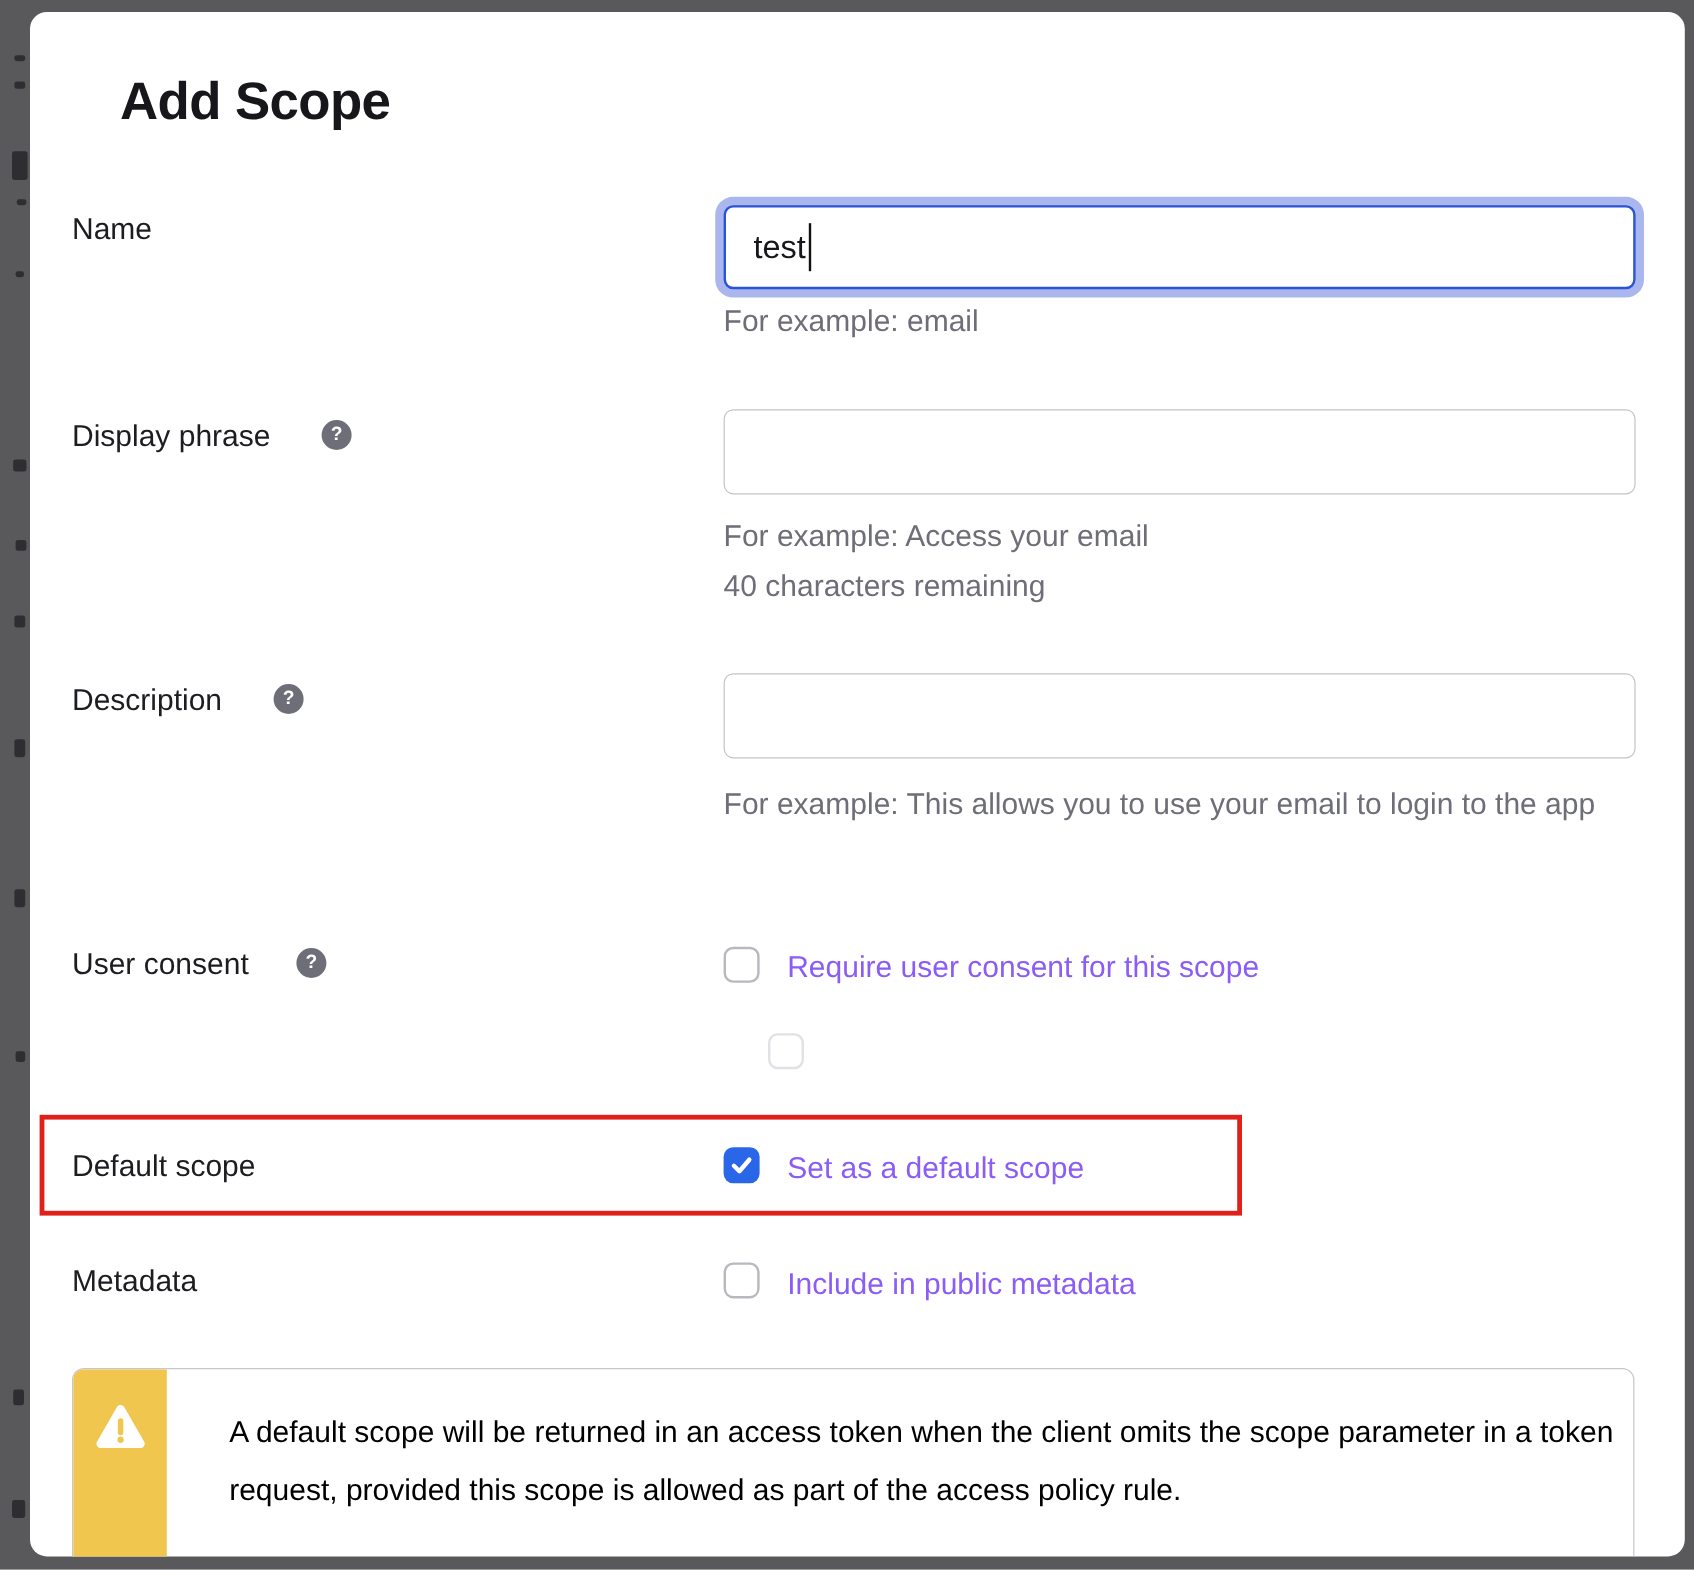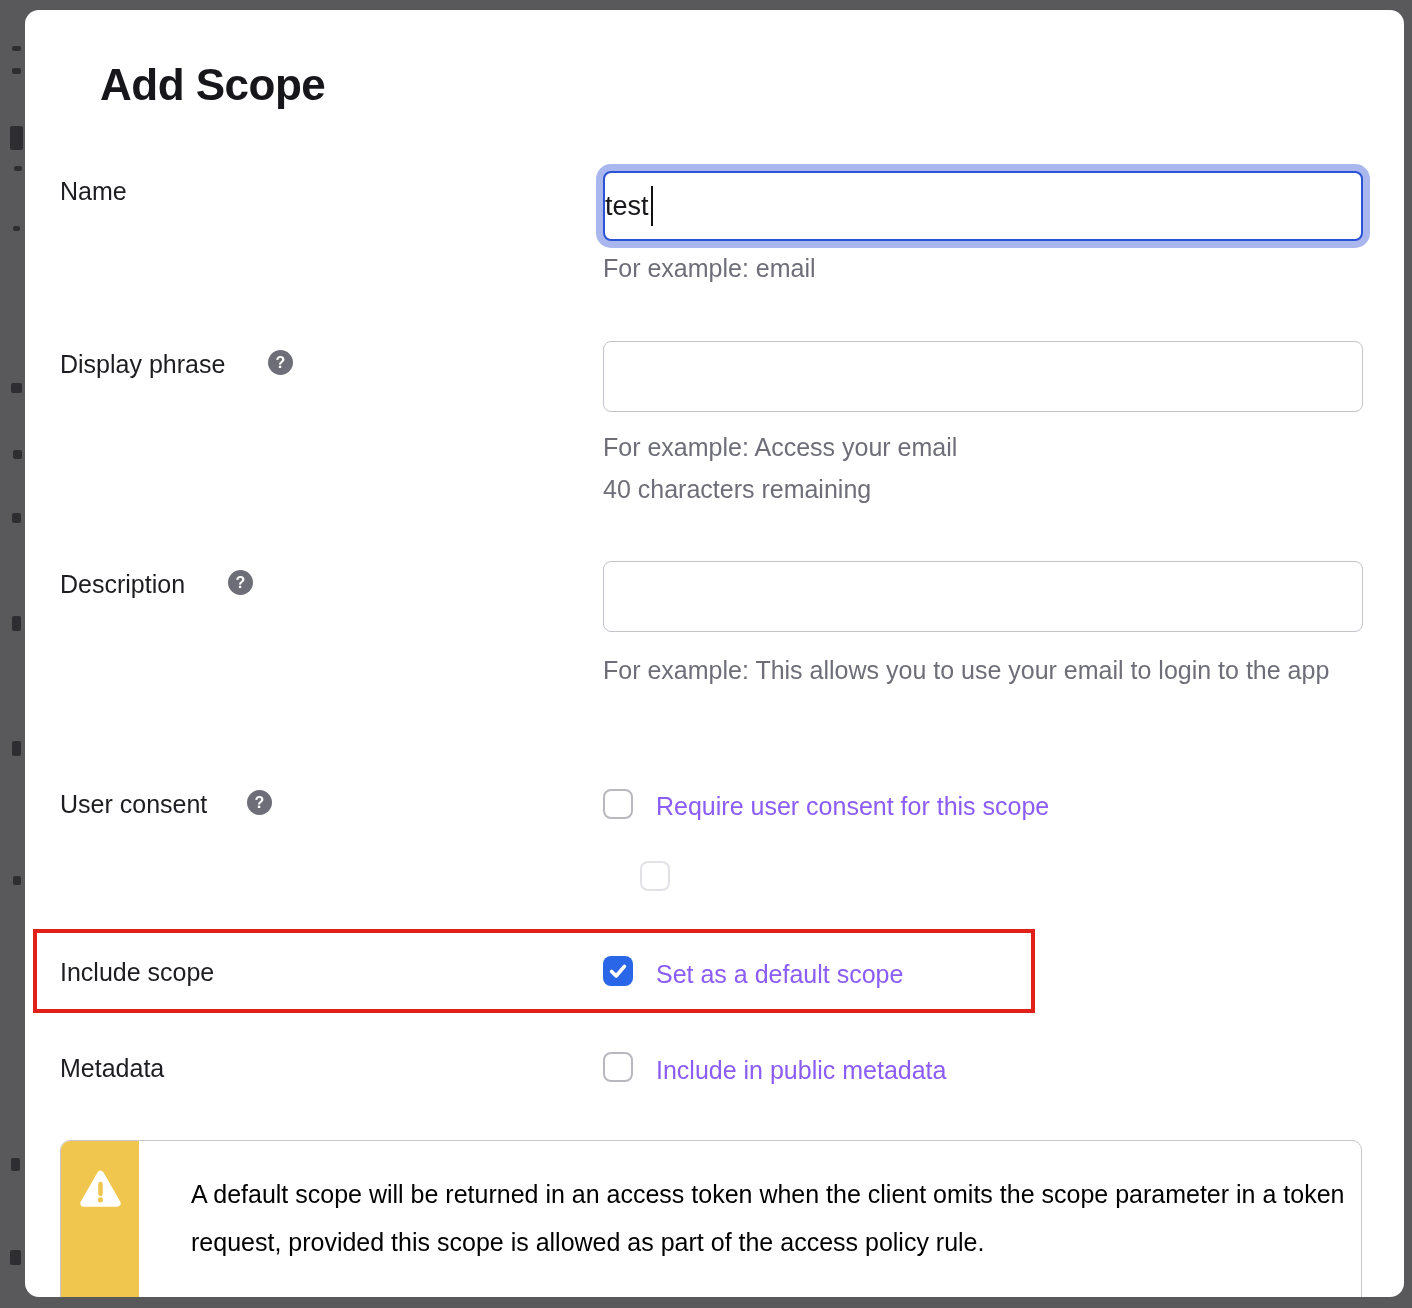--- a/index.html
+++ b/index.html
@@ -25,21 +25,21 @@
 
   .help-icon {
     width:25px; height:25px; border-radius:50%; background:#6e6e78;
     color:#ffffff; font-size:16px; font-weight:700; text-align:center;
     line-height:25px; display:inline-block; cursor:default;
   }
 
   .text-input {
     background:#fff; border:1.5px solid #c3c3ca; border-radius:8px;
     width:760px; height:71px; left:578px;
-    font-size:27px; color:#16161b; display:flex; align-items:center; 
+    font-size:27px; color:#16161b; display:flex; align-items:center; padding-left:23px;
   }
   .text-input.focused {
     border:2px solid #2b53d6;
     box-shadow:0 0 0 7px #aab7ef;
     height:70px;
   }
   .caret { display:inline-block; width:2px; height:40px; background:#111; margin-left:2px; }
 
   .checkbox {
     width:30px; height:30px; border:2.5px solid #b8b8bf; border-radius:8px; background:#fff;
@@ -110,21 +110,21 @@
   <div class="abs hint" style="left:578px;top:637px;width:745px;line-height:47.5px;">For example: This allows you to use your email to login to the app</div>
 
   <div class="abs field-label" style="left:35px;top:780px;">User consent</div>
   <span class="abs help-icon" style="left:222px;top:780px;">?</span>
   <div class="abs checkbox" style="left:578px;top:779px;"></div>
   <div class="abs cb-label" style="left:631px;top:782px;">Require user consent for this scope</div>
   <div class="abs checkbox disabled" style="left:615px;top:851px;"></div>
 
   <div class="abs annotation-box"></div>
 
-  <div class="abs field-label" style="left:35px;top:948px;">Include scope</div>
+  <div class="abs field-label" style="left:35px;top:948px;">Default scope</div>
   <div class="abs checkbox checked" style="left:578px;top:946px;">
     <svg viewBox="0 0 24 24">
       <polyline points="5,12.5 10,17.5 19,7" fill="none" stroke="#ffffff" stroke-width="4" stroke-linecap="round" stroke-linejoin="round"></polyline>
     </svg>
   </div>
   <div class="abs cb-label" style="left:631px;top:950px;">Set as a default scope</div>
 
   <div class="abs field-label" style="left:35px;top:1044px;">Metadata</div>
   <div class="abs checkbox" style="left:578px;top:1042px;"></div>
   <div class="abs cb-label" style="left:631px;top:1046px;">Include in public metadata</div>

